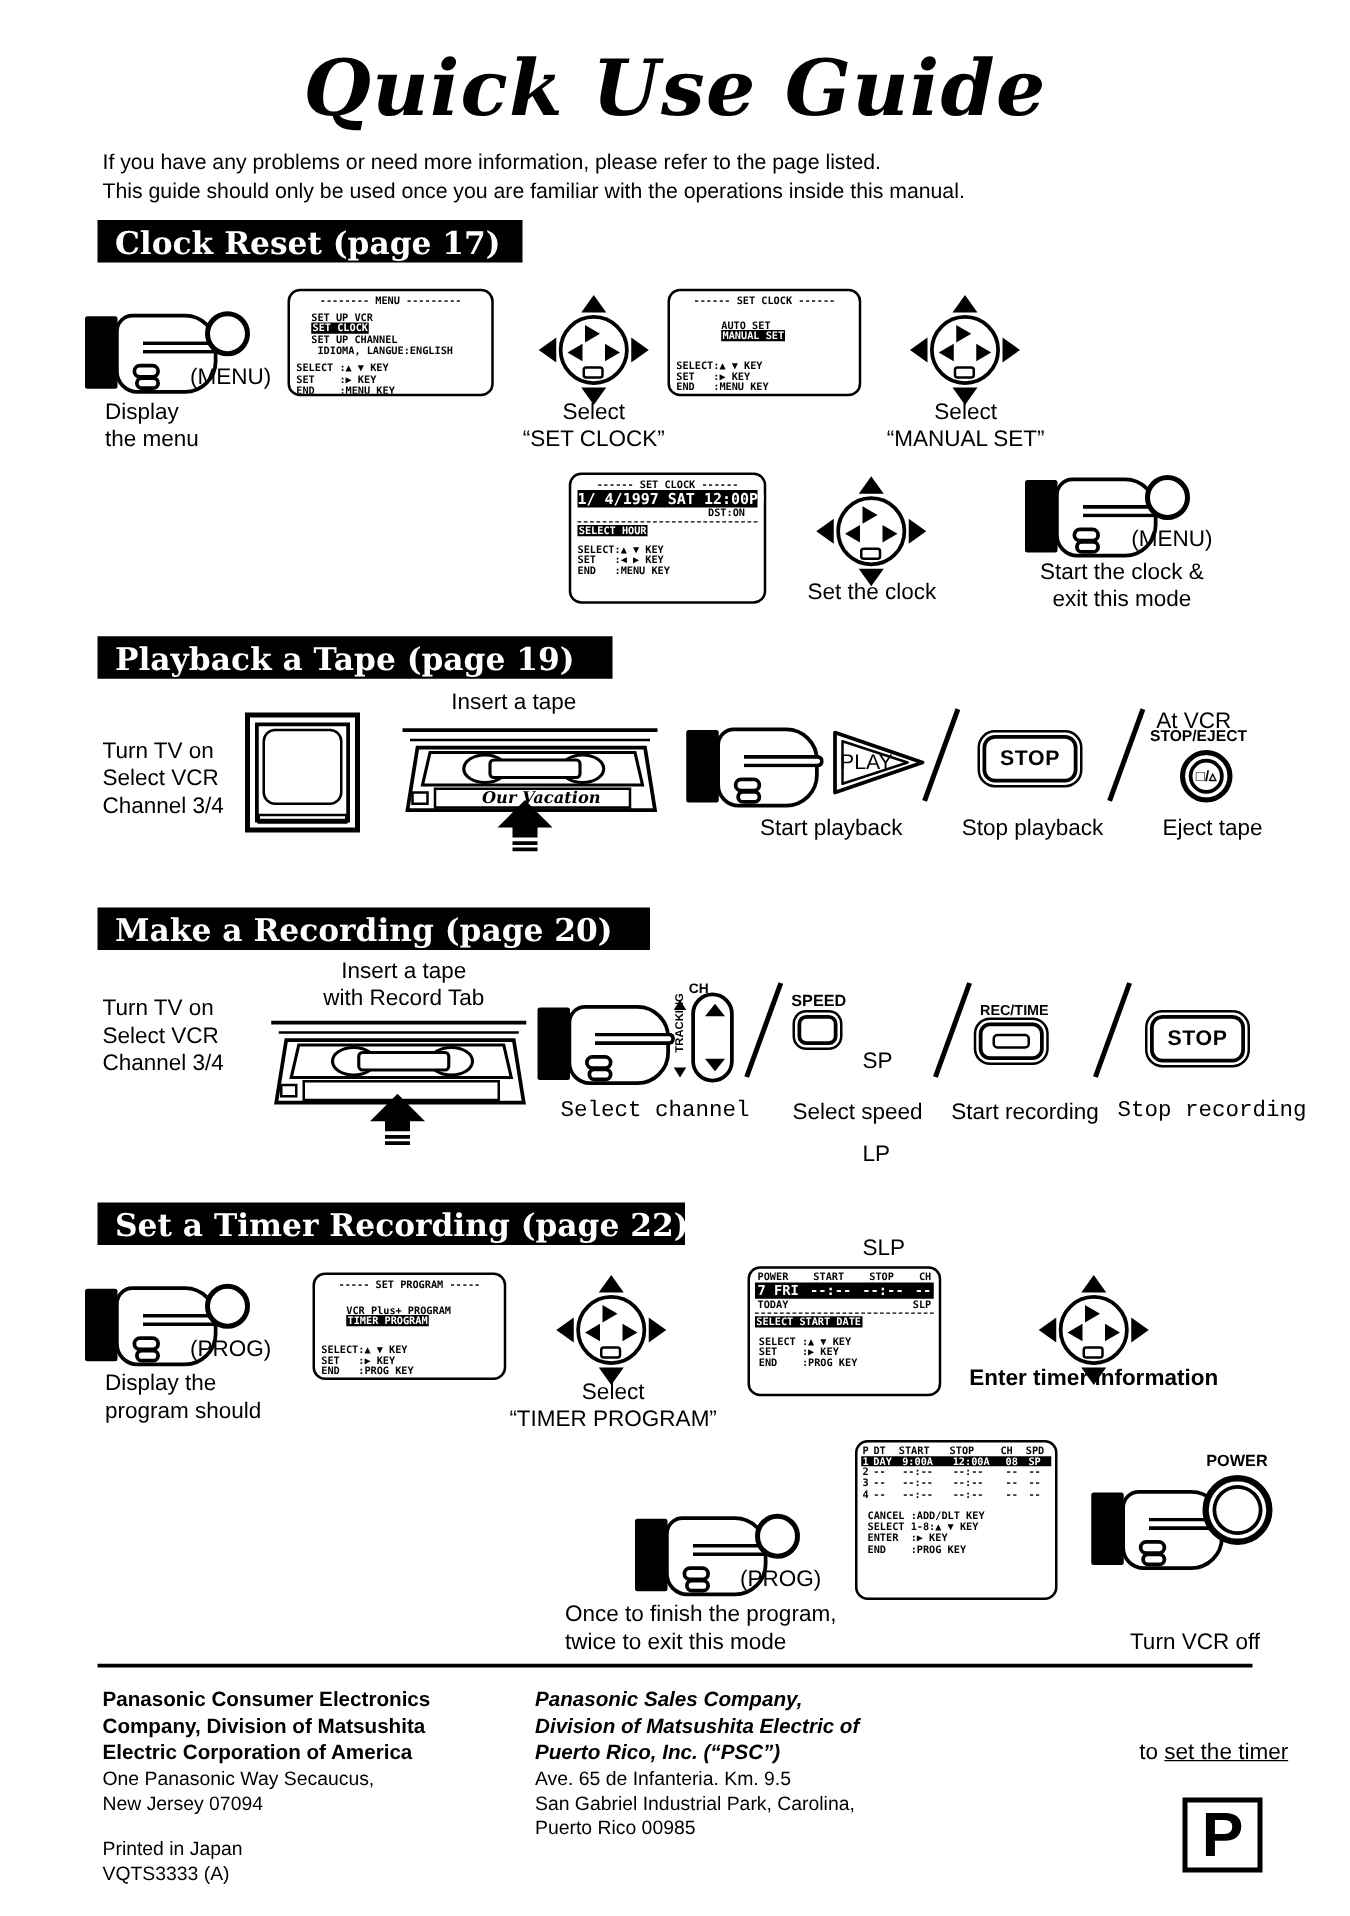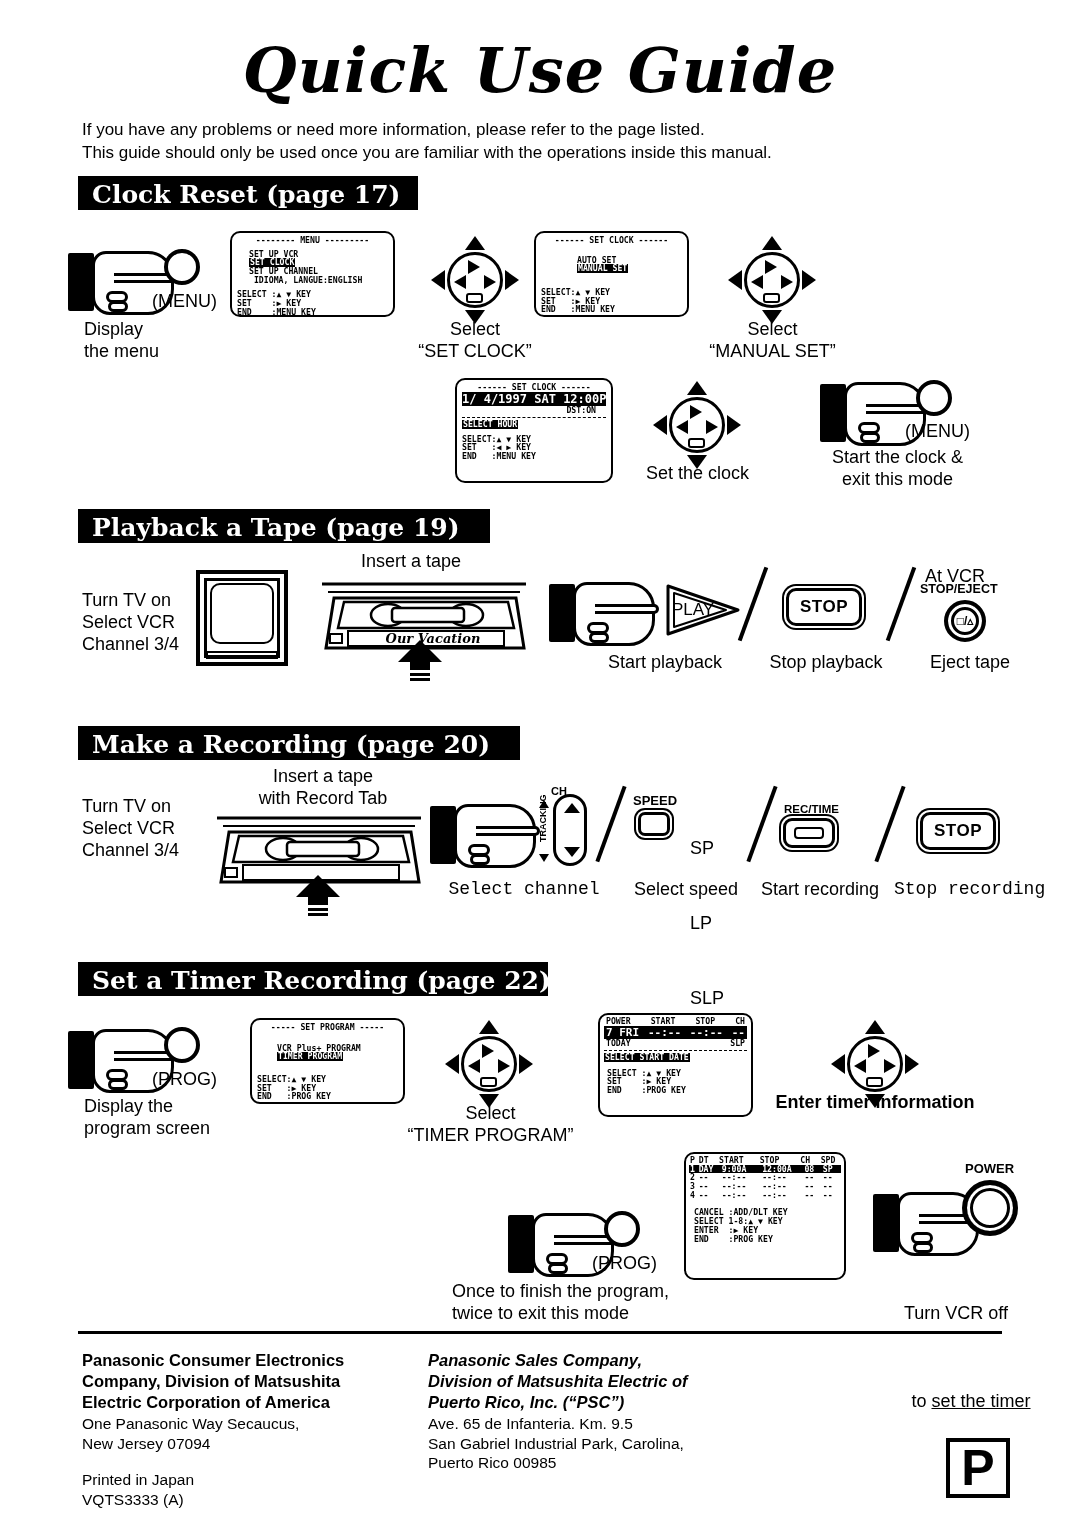--- a/index.html
+++ b/index.html
@@ -401,21 +401,21 @@
   <div class="hand" style="left:68px; top:1025px;">
     <div class="cuff"></div>
     <div class="palm"></div>
     <div class="finger"></div>
     <div class="knu1"></div>
     <div class="knu2"></div>
   </div>
   <div class="btn-round" style="left:164px; top:1027px; width:36px; height:36px;"></div>
   <div class="cap" style="left:152px; top:1068px;">(PROG)</div>
   <div class="cap" style="left:84px; top:1095px;">Display the
-program screen</div>
+program should</div>
 
   <div class="osd" style="left:250px; top:1018px; width:155px; height:86px; font-size:8.2px; padding:3px 5px;">
     <div class="ln hdr">----- SET PROGRAM -----</div>
     <div style="height:12px"></div>
     <div class="ln" style="padding-left:20px;">VCR Plus+ PROGRAM</div>
     <div class="ln" style="padding-left:20px;"><span class="inv">TIMER PROGRAM</span></div>
     <div style="height:14px"></div>
     <div class="ln">SELECT:▲ ▼ KEY</div>
     <div class="ln">SET   :▶ KEY</div>
     <div class="ln">END   :PROG KEY</div>

